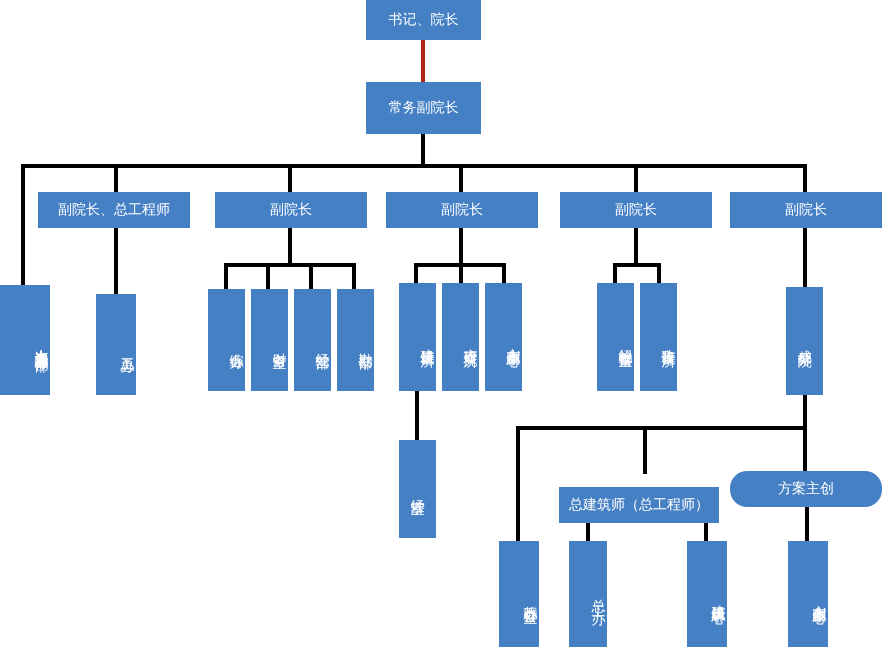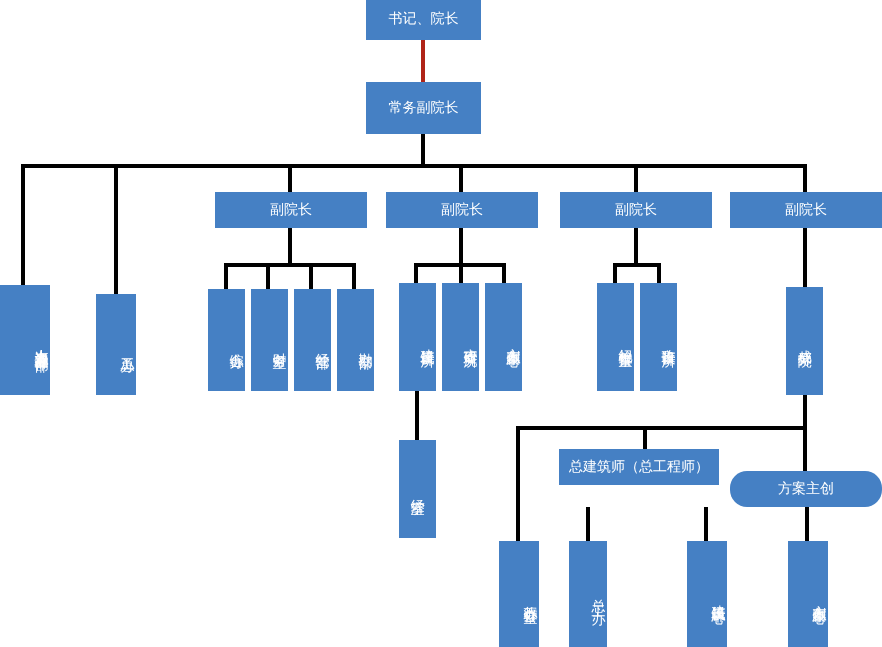--- a/index.html
+++ b/index.html
@@ -69,37 +69,38 @@
   .line.red {
     background: #b02418;
     z-index: 2;
   }
 </style>
 </head>
 <body>
 
 <div id="chart">
 
-  <div class="node horiz" style="left:366px; top:0px; width:115px; height:40px;font-family:Liberation Mono, monospace;">书记、院长</div>
+  <div class="node horiz" style="left:366px; top:0px; width:115px; height:40px;">书记、院长</div>
 
   <div class="line red" style="left:421px; top:40px; width:4px; height:42px;"></div>
 
   <div class="node horiz" style="left:366px; top:82px; width:115px; height:52px;">常务副院长</div>
 
   <div class="line" style="left:421px; top:122px; width:4px; height:45px;"></div>
 
   <div class="line" style="left:21px; top:164px; width:786px; height:4px;"></div>
 
   <div class="line" style="left:21px; top:164px; width:4px; height:121px;"></div>
   <div class="line" style="left:114px; top:164px; width:4px; height:130px;"></div>
   <div class="line" style="left:288px; top:164px; width:4px; height:28px;"></div>
   <div class="line" style="left:459px; top:164px; width:4px; height:28px;"></div>
   <div class="line" style="left:634px; top:164px; width:4px; height:28px;"></div>
   <div class="line" style="left:803px; top:164px; width:4px; height:28px;"></div>
 
+  <div class="node horiz" style="left:38px; top:192px; width:152px; height:36px;">副院长、总工程师</div>
   <div class="node horiz" style="left:215px; top:192px; width:152px; height:36px;">副院长</div>
   <div class="node horiz" style="left:386px; top:192px; width:152px; height:36px;">副院长</div>
   <div class="node horiz" style="left:560px; top:192px; width:152px; height:36px;">副院长</div>
   <div class="node horiz" style="left:730px; top:192px; width:152px; height:36px;">副院长</div>
 
   <div class="node vert2" style="left:0px; top:285px; width:50px; height:110px;">
     <span>人力资源部</span>
     <span>党群工作部</span>
   </div>
 
@@ -140,21 +141,21 @@
 
   <div class="line" style="left:803px; top:228px; width:4px; height:60px;"></div>
   <div class="node vert centered" style="left:786px; top:287px; width:37px; height:108px;">成都分院</div>
 
   <div class="line" style="left:803px; top:395px; width:4px; height:35px;"></div>
   <div class="line" style="left:516px; top:426px; width:291px; height:4px;"></div>
   <div class="line" style="left:516px; top:426px; width:4px; height:117px;"></div>
   <div class="line" style="left:643px; top:426px; width:4px; height:48px;"></div>
   <div class="line" style="left:803px; top:426px; width:4px; height:48px;"></div>
 
-  <div class="node horiz" style="left:559px; top:449px; width:160px; height:36px;">总建筑师（总工程师）</div>
+  <div class="node horiz" style="left:559px; top:487px; width:160px; height:36px;">总建筑师（总工程师）</div>
   <div class="node horiz" style="left:730px; top:471px; width:152px; height:36px;border-radius:17px;">方案主创</div>
 
   <div class="line" style="left:586px; top:507px; width:4px; height:36px;"></div>
   <div class="line" style="left:704px; top:507px; width:4px; height:36px;"></div>
   <div class="line" style="left:805px; top:507px; width:4px; height:36px;"></div>
 
   <div class="node vert" style="left:499px; top:541px; width:40px; height:106px;">行政办公室</div>
   <div class="node vert spaced" style="left:569px; top:541px; width:38px; height:106px;">总工办</div>
   <div class="node vert" style="left:687px; top:541px; width:40px; height:106px;">建筑设计中心</div>
   <div class="node vert" style="left:788px; top:541px; width:40px; height:106px;">方案创作中心</div>

